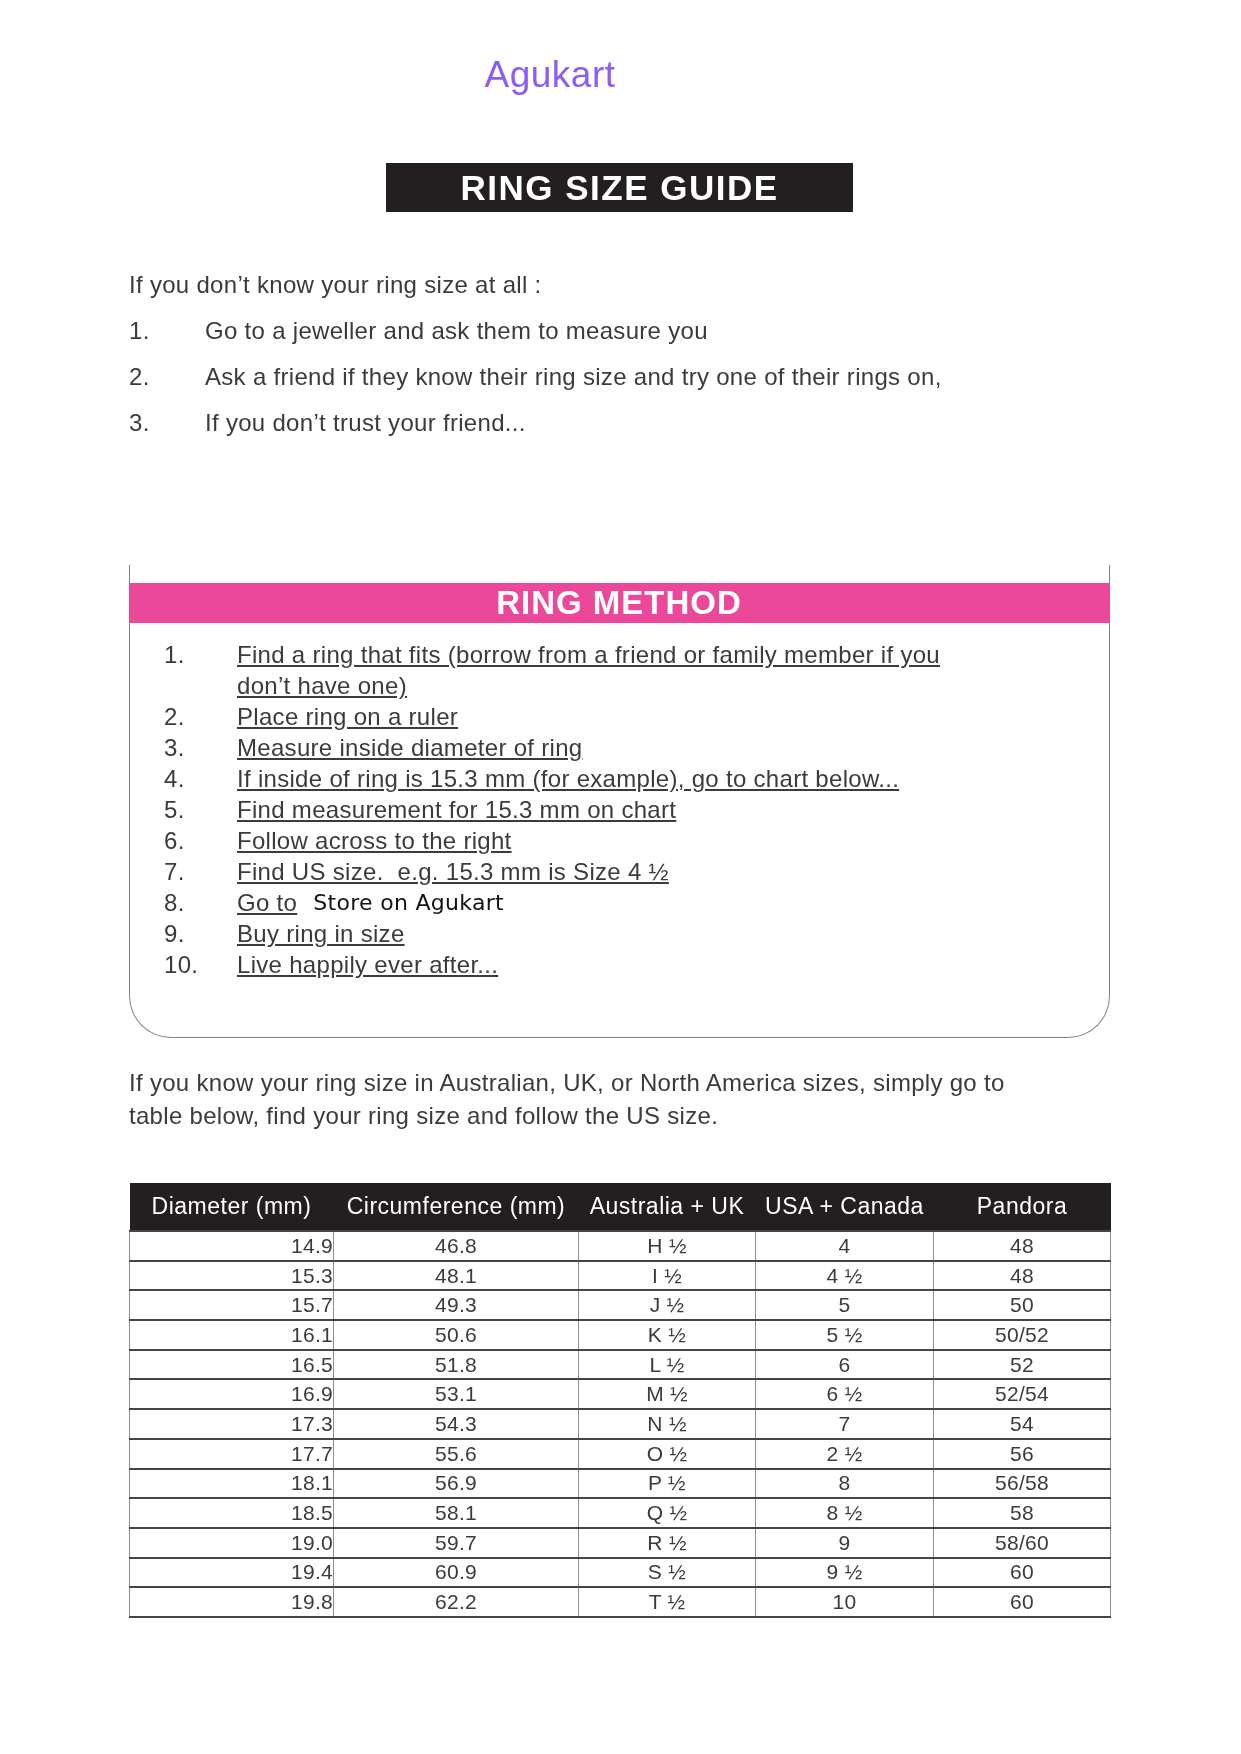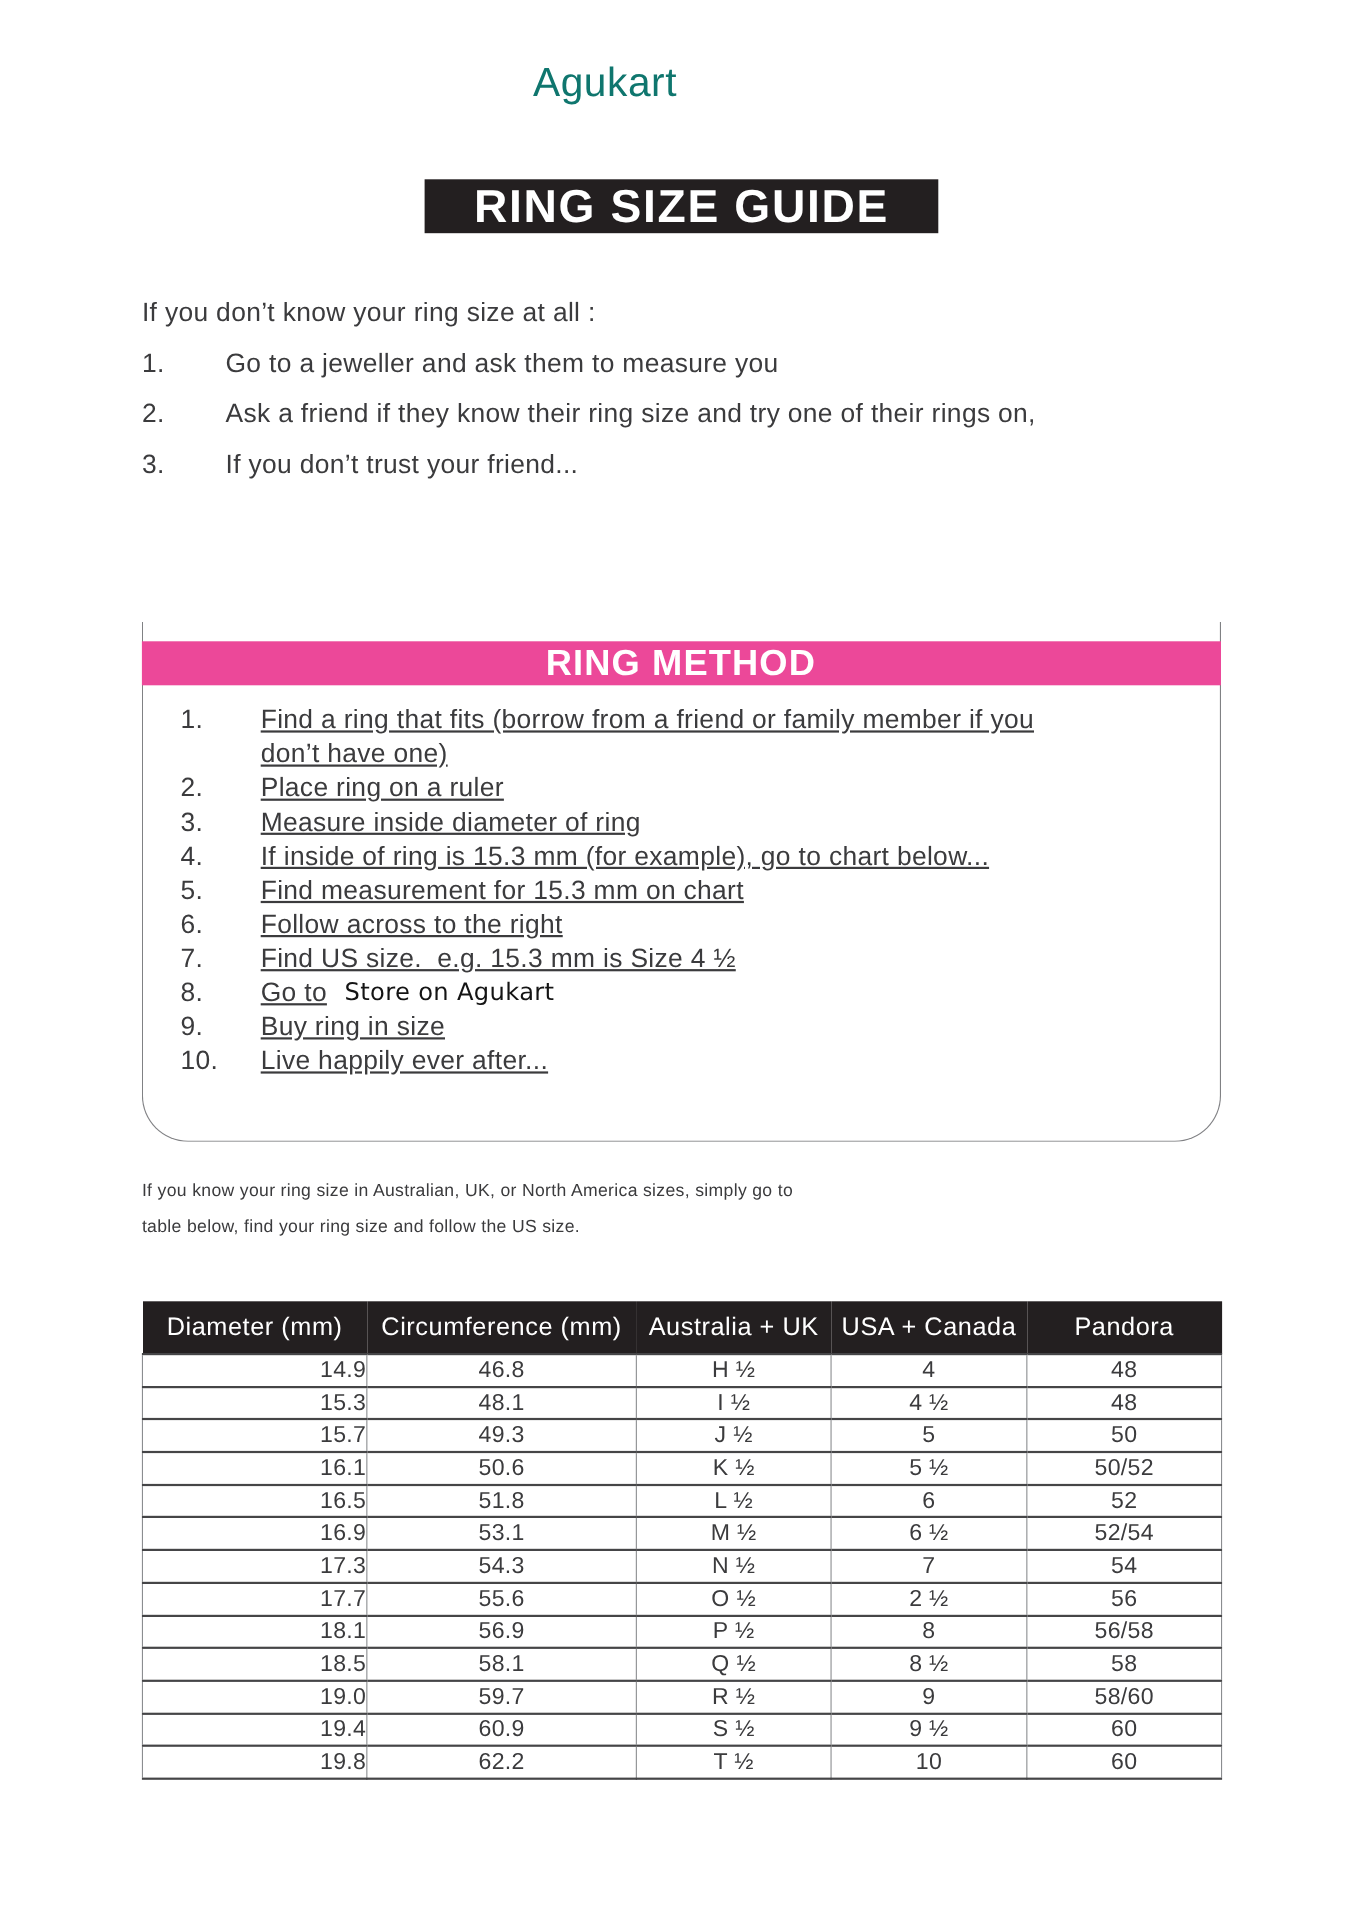--- a/index.html
+++ b/index.html
@@ -13,37 +13,37 @@
     color: #3b3b3d;
     overflow: hidden;
   }
   
   .brand {
     position: absolute;
     top: 54px; left: 0;
     width: 1100px;
     text-align: center;
     font-size: 37px;
-    color: #0f766e;
+    color: #8b5cf6;
     letter-spacing: 0.5px;
   }
   
   .banner-row {
     position: absolute;
     top: 163px; left: 129px;
     width: 981px;
     display: flex;
     justify-content: center;
   }
   .banner-box {
     width: 467px; height: 49px;
     background: #231f20;
     color: #ffffff;
     display: flex; align-items: center; justify-content: center;
-    font-size: 42px; font-weight: bold; letter-spacing: 1.5px;
+    font-size: 35px; font-weight: bold; letter-spacing: 1.5px;
   }
   
   .intro {
     position: absolute;
     top: 262px; left: 129px;
     width: 981px;
     font-size: 24px;
     letter-spacing: 0.3px;
   }
   .i-line { display: flex; height: 46px; align-items: center; }
@@ -77,21 +77,21 @@
     font-size: 22px;
     color: #141414;
     margin-left: 16px;
     cursor: pointer;
   }
   
   .outro {
     position: absolute;
     top: 1066px; left: 129px;
     width: 981px;
-    font-size: 16px;
+    font-size: 24px;
     line-height: 33px;
     letter-spacing: 0.3px;
     white-space: pre-wrap;
   }
   
   .size-table {
     position: absolute;
     top: 1183px; left: 129px;
     width: 981px;
     border-collapse: collapse;

